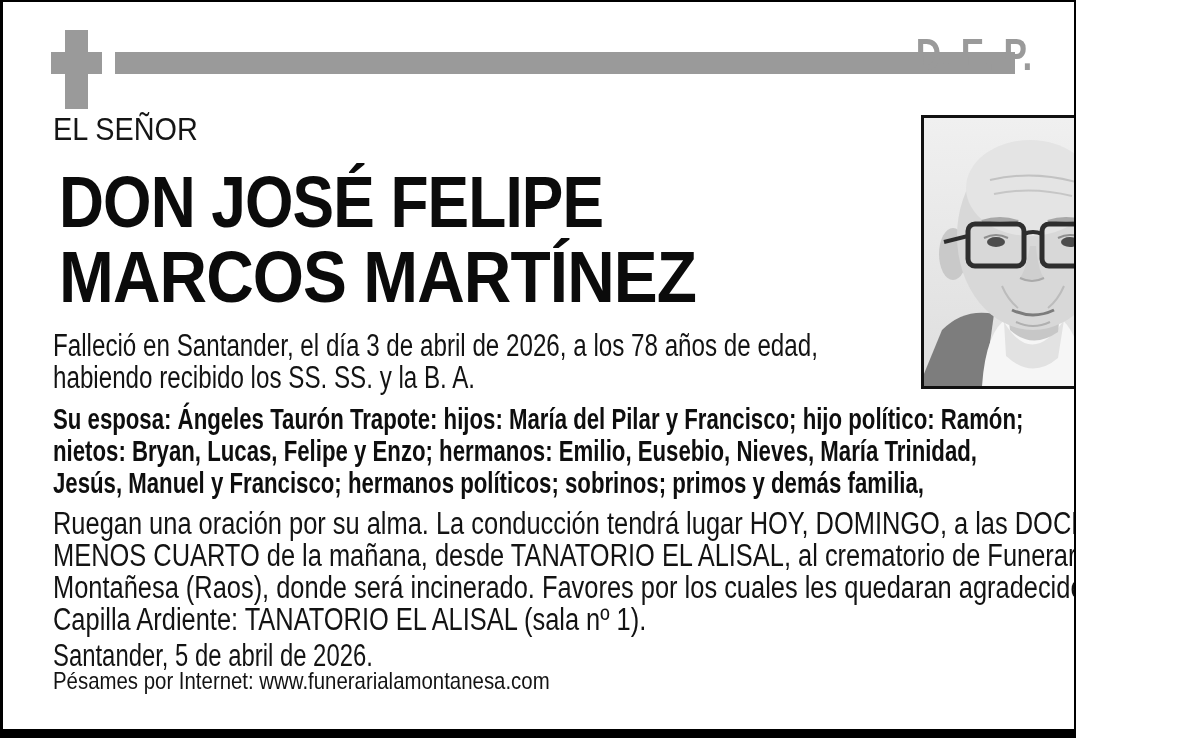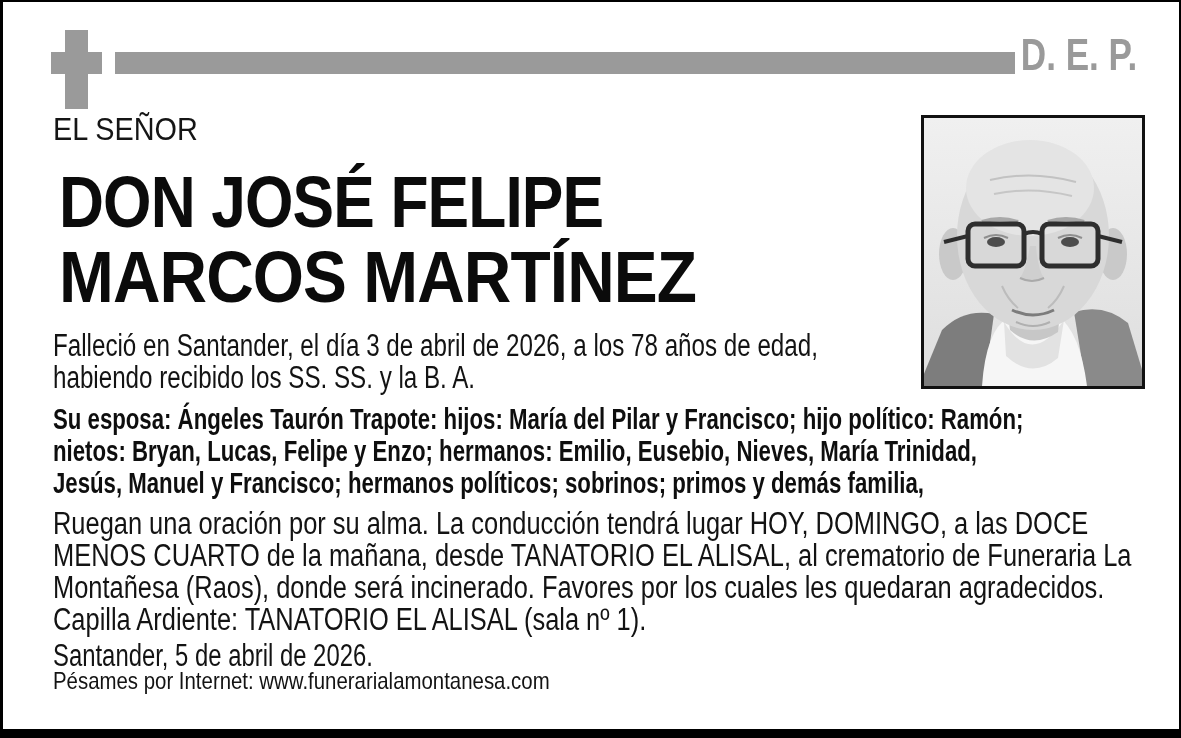--- a/index.html
+++ b/index.html
@@ -1,18 +1,18 @@
 <!DOCTYPE html>
 <html><head>
 <meta charset="utf-8">
 <style>
   html,body{margin:0;padding:0;background:#fff;}
   .page{
     position:relative;
-    width:1181px;height:738px;
+    width:1076px;height:738px;
     box-sizing:border-box;
     background:#ffffff;
     border-left:3px solid #000;
     border-top:2px solid #000;
     border-right:2px solid #000;
     overflow:hidden;
     font-family:"Liberation Sans","DejaVu Sans",sans-serif;
     color:#101010;
   }
   .abs{position:absolute;}

